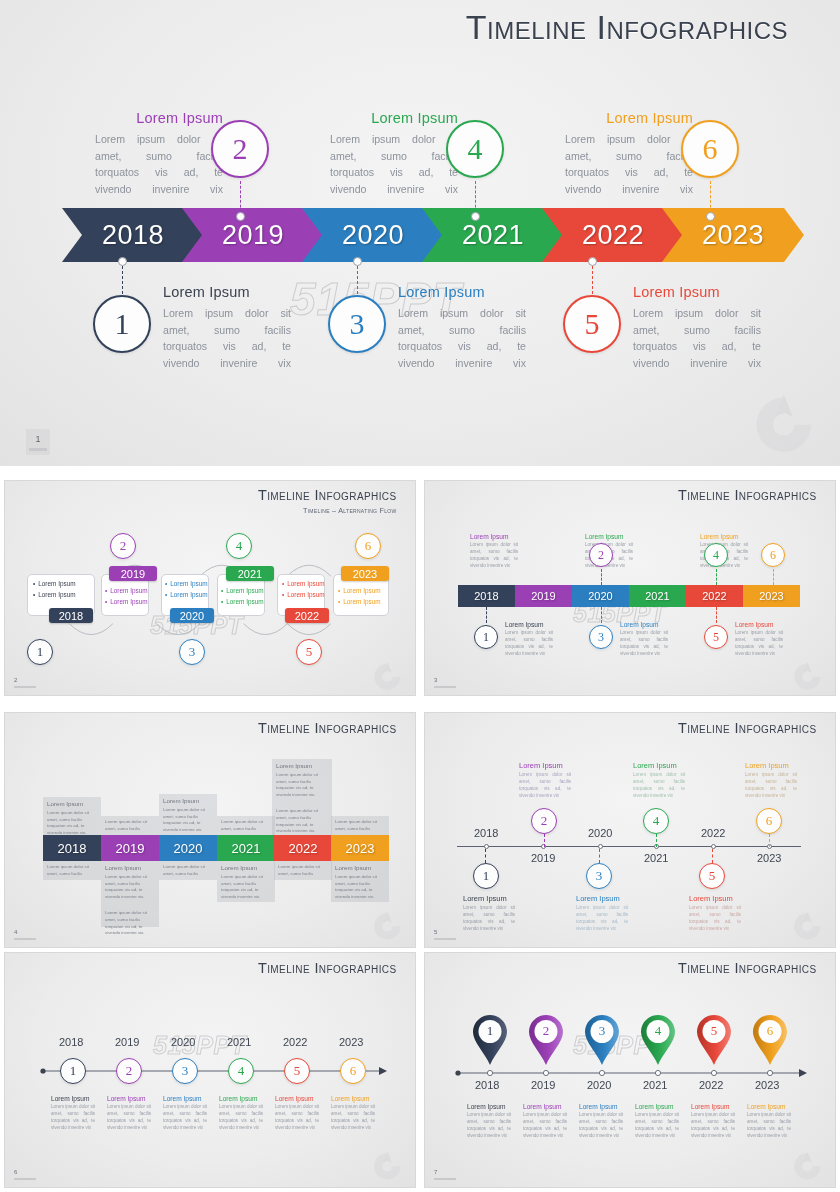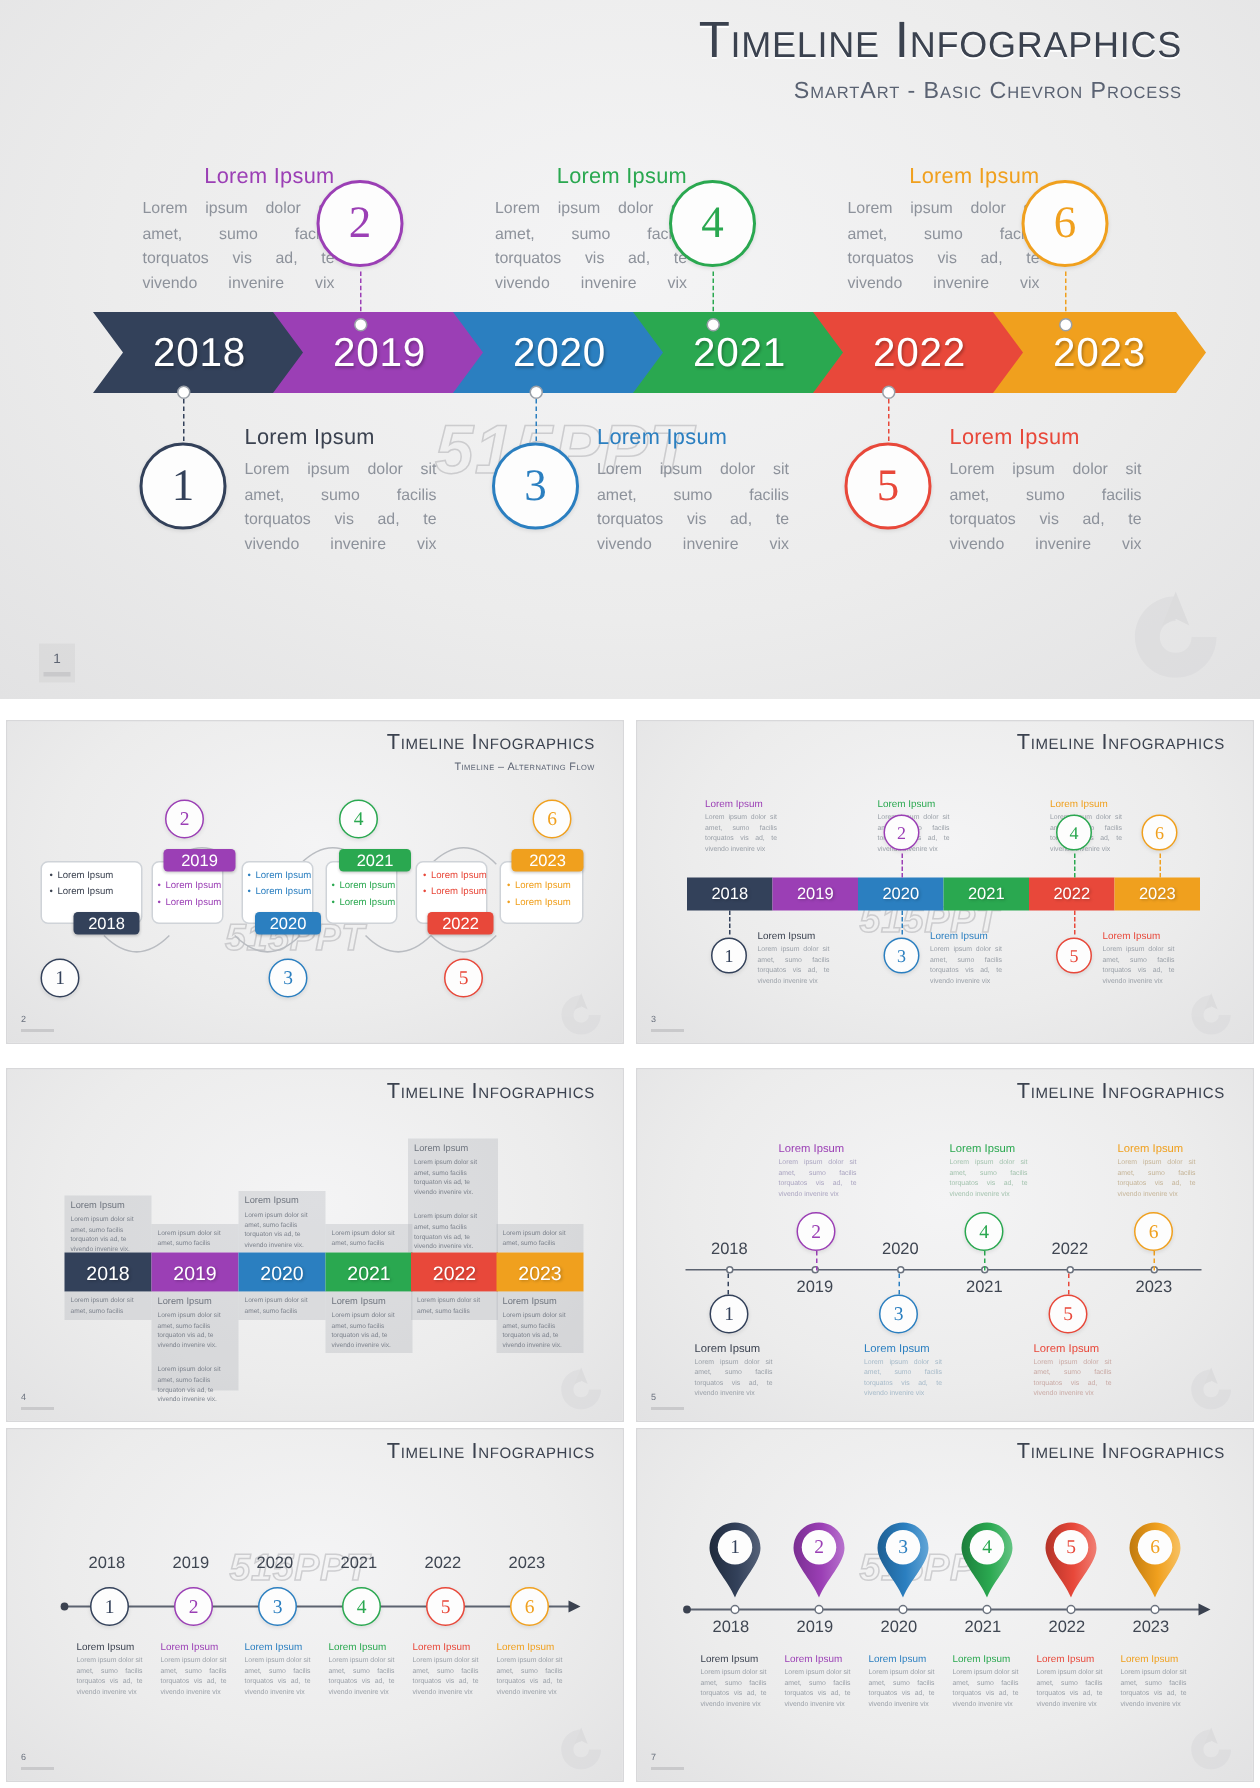--- a/index.html
+++ b/index.html
@@ -134,21 +134,20 @@
   }
   .yr{ position:absolute; font-size:11px; color:#3f4652; }
 </style>
 </head>
 <body>
 
 <div class="page">
 
   <section class="slide" id="hero">
     <div class="title">Timeline Infographics</div>
-    <div class="subtitle">SmartArt - Basic Chevron Process</div>
     <div class="wm-text">515PPT</div>
 
     <div class="blk" style="left:95px; top:110px; width:128px;">
       <h4 style="color:#9b3fb5; text-align:right;">Lorem Ipsum</h4>
       <p>Lorem ipsum dolor sit amet, sumo facilis torquatos vis ad, te vivendo invenire vix</p>
     </div>
     <div class="blk" style="left:330px; top:110px; width:128px;">
       <h4 style="color:#2aa850; text-align:right;">Lorem Ipsum</h4>
       <p>Lorem ipsum dolor sit amet, sumo facilis torquatos vis ad, te vivendo invenire vix</p>
     </div>

